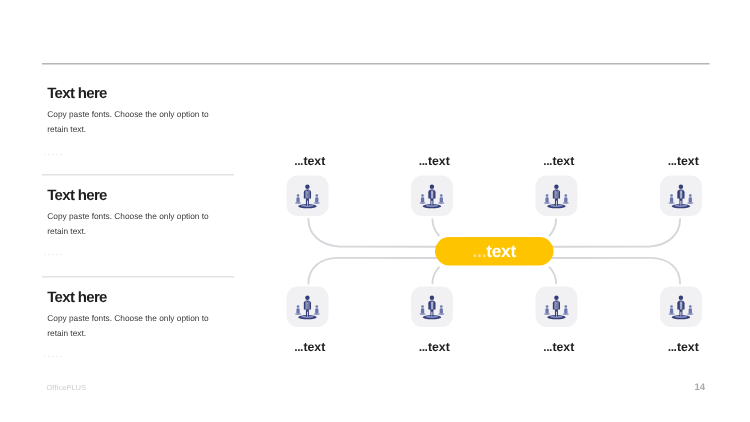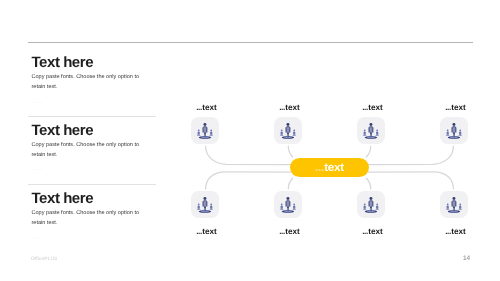--- a/index.html
+++ b/index.html
@@ -4,21 +4,21 @@
 <style>
   html,body{margin:0;padding:0;}
   body{width:500px;height:281px;background:#ffffff;overflow:hidden;
        font-family:"Liberation Sans",sans-serif;-webkit-font-smoothing:antialiased;text-rendering:geometricPrecision;}
   .slide{position:relative;width:500px;height:281px;background:#fff;overflow:hidden;}
   .top-rule{position:absolute;left:27.5px;top:42px;width:445px;height:1px;background:#b4b4b9;}
 
   .left-col{position:absolute;left:31.5px;top:57px;width:132px;}
   .block{position:relative;margin-bottom:0;}
   .block + .block{margin-top:0;}
-  .block-title{font-size:15px;font-weight:bold;color:#1f1f1f;letter-spacing:-0.45px;line-height:11px;}
+  .block-title{font-size:10px;font-weight:bold;color:#1f1f1f;letter-spacing:-0.45px;line-height:11px;}
   .block-body{font-size:5.55px;color:#3a3a3a;line-height:9.8px;margin-top:5px;width:116px;}
   .block-dots{font-size:5.8px;color:#dcdcdc;line-height:7px;margin-top:6px;letter-spacing:1.1px;margin-left:-2.4px;}
   .block-rule{width:128.5px;height:1px;background:#e2e2e2;margin-top:10.8px;margin-bottom:7.5px;margin-left:-3.8px;}
   .block:last-child .block-rule{display:none;}
 
   .footer-brand{position:absolute;left:31px;top:257px;font-size:4.8px;color:#cbcbcb;letter-spacing:0.15px;line-height:5px;}
   .footer-page{position:absolute;left:463px;top:256px;font-size:6.4px;color:#a8a8a8;line-height:6.5px;font-weight:bold;}
 
   .diagram{position:absolute;left:0;top:0;width:440px;height:281px;margin-top:20px;}
   .node{position:absolute;left:0;top:0;width:0;height:0;}

